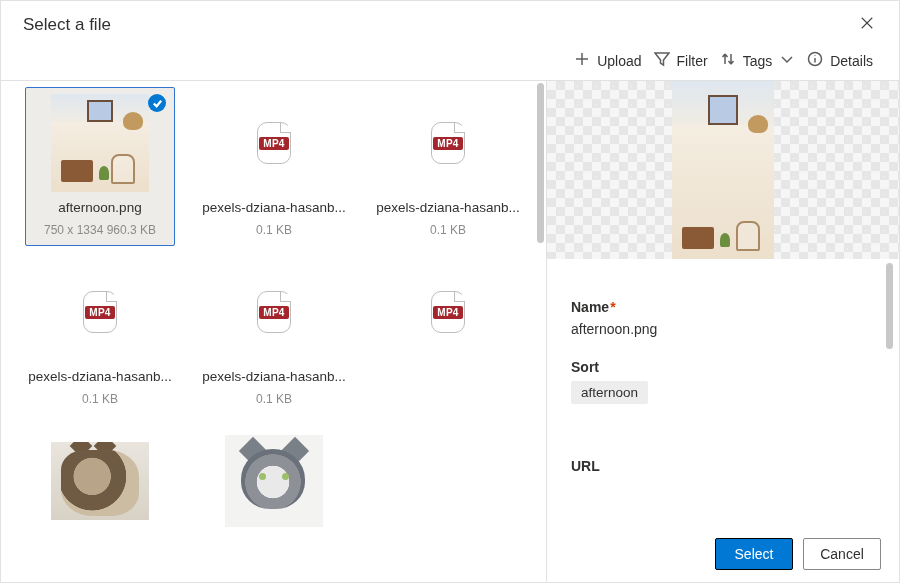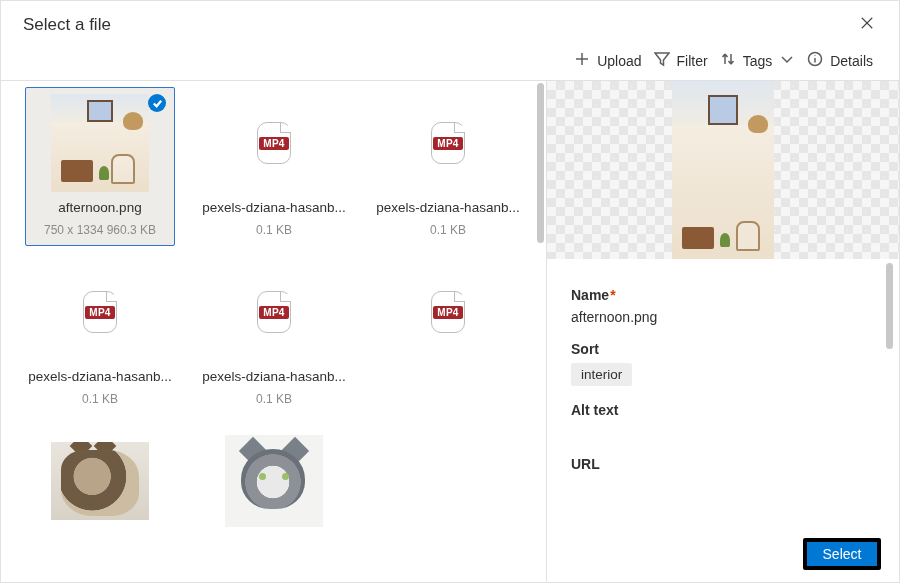--- a/index.html
+++ b/index.html
@@ -58,27 +58,27 @@
     background-size:18px 18px;
     background-position:0 0,0 9px,9px -9px,-9px 0;
     background-color:#f6f6f6;
   }
   .preview-img { width:102px; height:178px; }
   .preview-img .room-thumb { width:100%; height:100%; }
   .preview-img .room-sky { height:44px;}
   .preview-img .room-win { width:30px; height:30px;}
   .fields { padding:18px 24px 4px 24px; position:relative;}
   .fields-scroll { position:absolute; right:6px; top:4px; width:7px; height:86px; background:#c8c8c8; border-radius:4px;}
-  .field-label { font-weight:600; font-size:14px; margin-top:10px; }
+  .field-label { font-weight:600; font-size:14px; margin-top:22px; }
   .req::after { content:"*"; color:#d83b01; margin-left:1px;}
   .field-val { font-size:14px; margin:6px 0 16px 0; }
   .tag-chip { display:inline-block; background:#ededed; padding:4px 10px; font-size:13.5px; color:#323130; border-radius:2px;}
   .footer { position:absolute; bottom:0; right:0; padding:12px 18px; display:flex; gap:10px; background:#fff;}
   .btn { min-width:78px; height:32px; font-size:14px; border-radius:2px; cursor:pointer; display:flex; align-items:center; justify-content:center;}
-  .btn-primary { background:#0078d4; color:#fff; border:4px solid #000000;}
+  .btn-primary { background:#0078d4; color:#fff; border:1px solid #000000;}
   .btn-secondary { background:#fff; color:#323130; border:1px solid #8a8886;}
 </style>
 </head>
 <body>
 
 <div class="dialog">
 
   <div class="header">
     <div class="title">Select a file</div>
     <div class="close">
@@ -234,28 +234,28 @@
         </div>
       </div>
       <div class="fields">
         <div class="fields-scroll"></div>
 
         <div class="field-label req">Name</div>
         <div class="field-val">afternoon.png</div>
 
         <div class="field-label">Sort</div>
         <div class="field-val">
-          <span class="tag-chip">interior</span>
+          <span class="tag-chip">afternoon</span>
         </div>
 
-        <div class="field-label">Alt text</div>
         <div class="field-val">&nbsp;</div>
 
         <div class="field-label">URL</div>
       </div>
 
       <div class="footer">
         <div class="btn btn-primary">Select</div>
+        <div class="btn btn-secondary">Cancel</div>
       </div>
     </div>
 
   </div>
 </div>
 
 </body></html>

